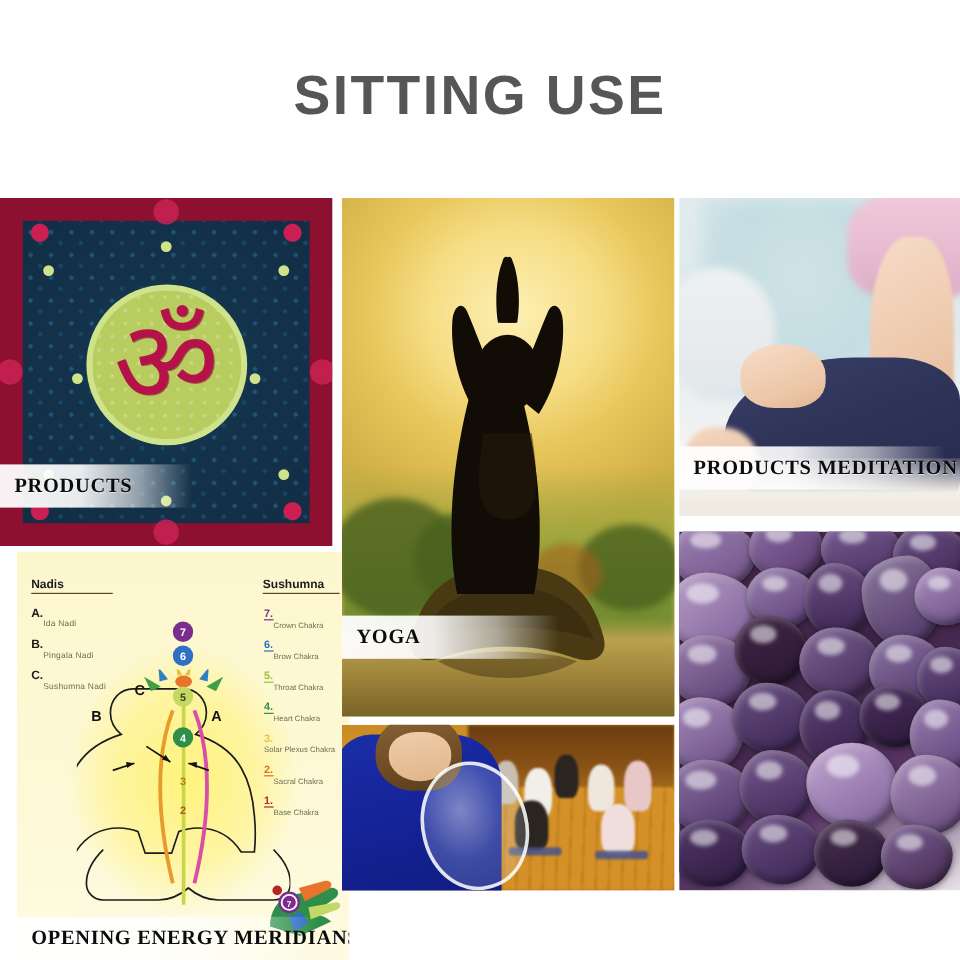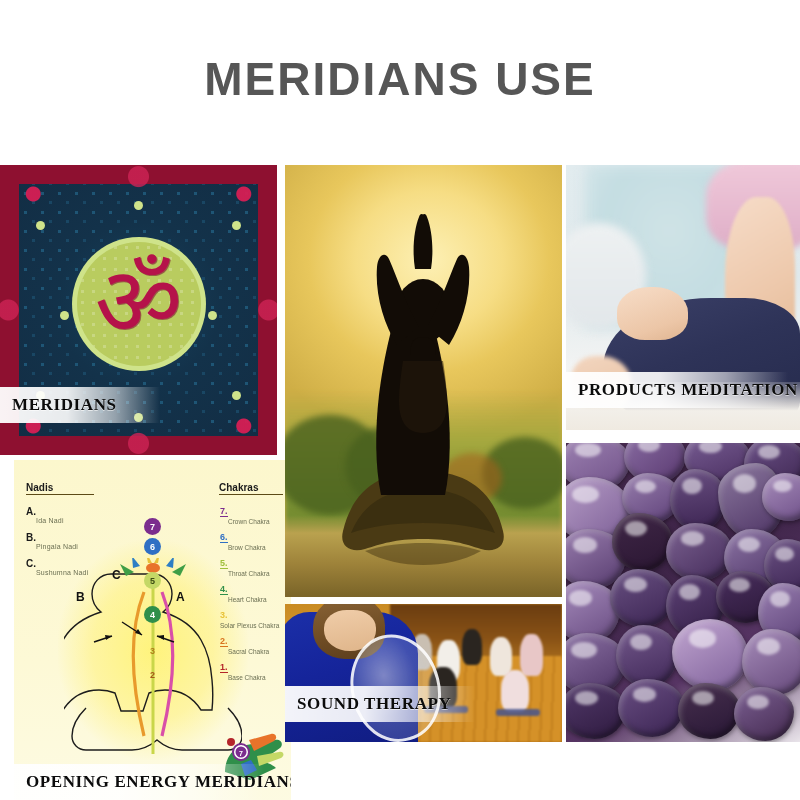--- a/index.html
+++ b/index.html
@@ -359,21 +359,21 @@
     background: rgba(255,255,255,0.55);
     filter: blur(1.6px);
   }
   #panel-demag .label-band { bottom: 24px; width: 200px; }
 </style>
 </head>
 <body>
 
 <div id="page">
 
-  <div id="page-title">MERIDIANS USE</div>
+  <div id="page-title">SITTING USE</div>
 
   <div class="panel" id="panel-cleansing">
     <div class="mandala-bg"></div>
     <div class="mandala-dots"></div>
 
     <div class="petal-ring ring-outer">
       <div class="petal" style="transform:rotate(0deg)"></div>
       <div class="petal" style="transform:rotate(30deg)"></div>
       <div class="petal" style="transform:rotate(60deg)"></div>
       <div class="petal" style="transform:rotate(90deg)"></div>
@@ -430,30 +430,30 @@
     <div class="scroll-dot" style="left:36px; top:226px"></div>
     <div class="scroll-dot" style="left:232px;top:226px"></div>
     <div class="scroll-dot" style="left:134px;top:36px"></div>
     <div class="scroll-dot" style="left:134px;top:248px"></div>
     <div class="scroll-dot" style="left:60px; top:146px"></div>
     <div class="scroll-dot" style="left:208px;top:146px"></div>
 
     <div class="mandala-border"></div>
 
     <div class="label-band">
-      <span>MERIDIANS</span>
+      <span>PRODUCTS</span>
     </div>
   </div>
 
   <div class="panel" id="panel-meridians">
     <div class="chart-bg"></div>
     <div class="chart-glow"></div>
 
     <div class="col-head" style="left:12px; top:22px; width:68px;">Nadis</div>
-    <div class="col-head" style="left:205px; top:22px; width:64px;">Chakras</div>
+    <div class="col-head" style="left:205px; top:22px; width:64px;">Sushumna</div>
 
     <div class="nadi-item" style="left:12px; top:46px;">
       <b>A.</b>
       <i>Ida Nadi</i>
     </div>
     <div class="nadi-item" style="left:12px; top:72px;">
       <b>B.</b>
       <i>Pingala Nadi</i>
     </div>
     <div class="nadi-item" style="left:12px; top:98px;">
@@ -555,20 +555,23 @@
 
       <path d="M112 180 c-14-22-22-52-20-78 1-12 8-16 12-8 8 18 18 48 30 68 z" fill="#120c06"></path>
       <path d="M164 180 c14-22 22-52 20-78 -1-12-8-16-12-8 -8 18-18 48-30 68 z" fill="#120c06"></path>
 
       <path d="M132 104 c-4-18-2-42 4-52 2-4 5-4 6 0 5 12 7 34 4 52 z" fill="#120c06"></path>
       <path d="M144 104 c4-18 2-42-4-52 -2-4-5-4-6 0 -5 12-7 34-4 52 z" fill="#120c06"></path>
 
       <path d="M80 386 c18-6 38-8 58-8 20 0 40 2 58 8 -18 10-38 14-58 14 -20 0-40-4-58-14 z" fill="rgba(60,44,14,0.45)"></path>
     </svg>
 
+    <div class="label-band">
+      <span>YOGA</span>
+    </div>
   </div>
 
   <div class="panel" id="panel-sitting">
     <div class="sit-bg"></div>
     <div class="sit-wall"></div>
     <div class="sit-knee"></div>
     <div class="sit-shirt"></div>
     <div class="sit-arm-r"></div>
     <div class="sit-leg"></div>
     <div class="sit-hand"></div>
@@ -593,23 +596,20 @@
     <div class="snd-person" style="left:52%; top:46%; width:10%; height:30%; background:#2a2520;"></div>
     <div class="snd-person" style="left:78%; top:48%; width:10%; height:30%; background:#f0dede;"></div>
     <div class="snd-mat" style="left:50%; top:74%; width:16%; height:5%;"></div>
     <div class="snd-mat" style="left:76%; top:76%; width:16%; height:5%;"></div>
 
     <div class="snd-woman"></div>
     <div class="snd-head"></div>
     <div class="snd-face"></div>
     <div class="snd-bowl"></div>
 
-    <div class="label-band">
-      <span>SOUND THERAPY</span>
-    </div>
   </div>
 
   <div class="panel" id="panel-demag">
     <div class="amy-bg"></div>
 
     <div class="stone" style="left:-6px;  top:-8px;  width:70px; height:56px; background:linear-gradient(150deg,#9f84b4,#6e4f86);"></div>
     <div class="stone" style="left:58px;  top:-12px; width:62px; height:52px; background:linear-gradient(140deg,#8a6ea4,#59386f);"></div>
     <div class="stone" style="left:118px; top:-10px; width:66px; height:50px; background:linear-gradient(160deg,#7a5f96,#4a2f60);"></div>
     <div class="stone" style="left:178px; top:-6px;  width:62px; height:54px; background:linear-gradient(150deg,#6d5289,#3c254f);"></div>
 

